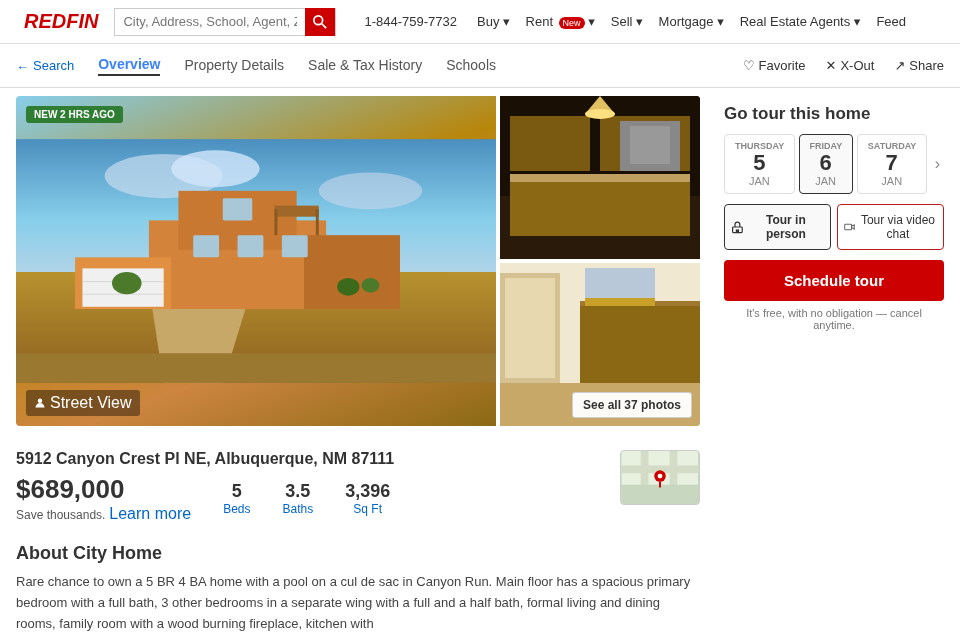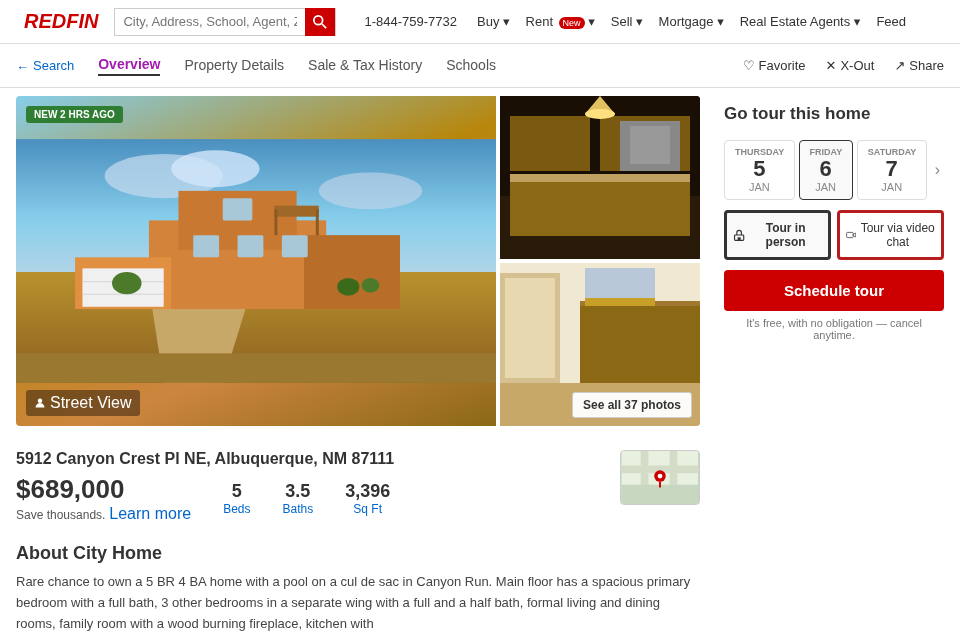--- a/index.html
+++ b/index.html
@@ -10,21 +10,21 @@
     .search-box button { background: #cc0000; border: none; color: #fff; width: 30px; height: 28px; cursor: pointer; display: flex; align-items: center; justify-content: center; }
     .nav-phone { margin-left: 20px; font-size: 13px; color: #333; }
     .nav-links { display: flex; align-items: center; gap: 16px; margin-left: 12px; }
     .nav-link { font-size: 13px; color: #333; cursor: pointer; white-space: nowrap; }
     .nav-badge { background: #cc0000; color: #fff; font-size: 9px; padding: 1px 4px; border-radius: 8px; margin-left: 2px; vertical-align: middle; }
 
     
     .secondary-nav { display: flex; align-items: center; height: 44px; padding: 0 16px; border-bottom: 1px solid #ddd; gap: 24px; }
     .sec-nav-back { color: #0066cc; font-size: 13px; cursor: pointer; display: flex; align-items: center; gap: 4px; }
     .sec-nav-link { font-size: 14px; color: #555; cursor: pointer; padding-bottom: 2px; }
-    .sec-nav-link.active { color: #a21caf; font-weight: 600; border-bottom: 2px solid #333; }
+    .sec-nav-link.active { color: #3b82f6; font-weight: 600; border-bottom: 2px solid #333; }
     .sec-nav-actions { margin-left: auto; display: flex; align-items: center; gap: 20px; }
     .sec-nav-action { font-size: 13px; color: #333; cursor: pointer; display: flex; align-items: center; gap: 4px; }
 
     
     .main { display: flex; gap: 0; padding: 0 16px 0 16px; margin-top: 8px; }
     .left-col { flex: 1; min-width: 0; }
     .right-col { width: 220px; margin-left: 24px; flex-shrink: 0; }
 
     
     .photo-grid { display: flex; gap: 4px; height: 330px; margin-bottom: 12px; }
@@ -51,30 +51,30 @@
     .stat-label { font-size: 12px; color: #0066cc; }
     .map-thumb { width: 80px; height: 55px; background: linear-gradient(135deg, #c8d8c8 0%, #a8c8a0 50%, #88b888 100%); border-radius: 4px; position: relative; overflow: hidden; flex-shrink: 0; border: 1px solid #ccc; }
 
     
     .about-section { padding: 12px 0; }
     .about-title { font-size: 18px; font-weight: 700; margin-bottom: 8px; }
     .about-text { font-size: 13px; color: #444; line-height: 1.6; }
 
     
     .tour-box { }
-    .tour-title { font-size: 17px; font-weight: 700; margin-bottom: 16px; }
+    .tour-title { font-size: 17px; font-weight: 700; margin-bottom: 10px; }
     .date-row { display: flex; align-items: center; gap: 4px; margin-bottom: 10px; }
     .date-card { border: 1px solid #ddd; border-radius: 4px; padding: 6px 10px; text-align: center; cursor: pointer; min-width: 52px; }
     .date-card.active { border-color: #333; background: #f9f9f9; }
     .date-day { font-size: 9px; color: #888; text-transform: uppercase; font-weight: 600; }
     .date-num { font-size: 22px; font-weight: 700; color: #333; line-height: 1.1; }
     .date-month { font-size: 11px; color: #888; text-transform: uppercase; }
     .date-arrow { cursor: pointer; color: #888; font-size: 16px; padding: 4px; }
     .tour-options { display: flex; gap: 6px; margin-bottom: 10px; }
-    .tour-option { flex: 1; border: 3px solid #b91c1c; border-radius: 4px; padding: 8px 6px; text-align: center; cursor: pointer; font-size: 12px; display: flex; align-items: center; justify-content: center; gap: 4px; }
+    .tour-option { flex: 1; border: 1px solid #b91c1c; border-radius: 4px; padding: 8px 6px; text-align: center; cursor: pointer; font-size: 12px; display: flex; align-items: center; justify-content: center; gap: 4px; }
     .tour-option.active { border-color: #333; background: #f9f9f9; font-weight: 600; }
     .schedule-btn { width: 100%; background: #cc0000; color: #fff; border: none; border-radius: 4px; padding: 12px; font-size: 15px; font-weight: 700; cursor: pointer; }
     .no-obligation { font-size: 11px; color: #777; text-align: center; margin-top: 6px; }
   </style>
 </head>
 <body>
 
 <nav style="display:flex;align-items:center;height:44px;padding:0 24px;border-bottom:1px solid #ddd;gap:8px;">
   <span class="logo">REDFIN</span>
   <div class="search-box">

